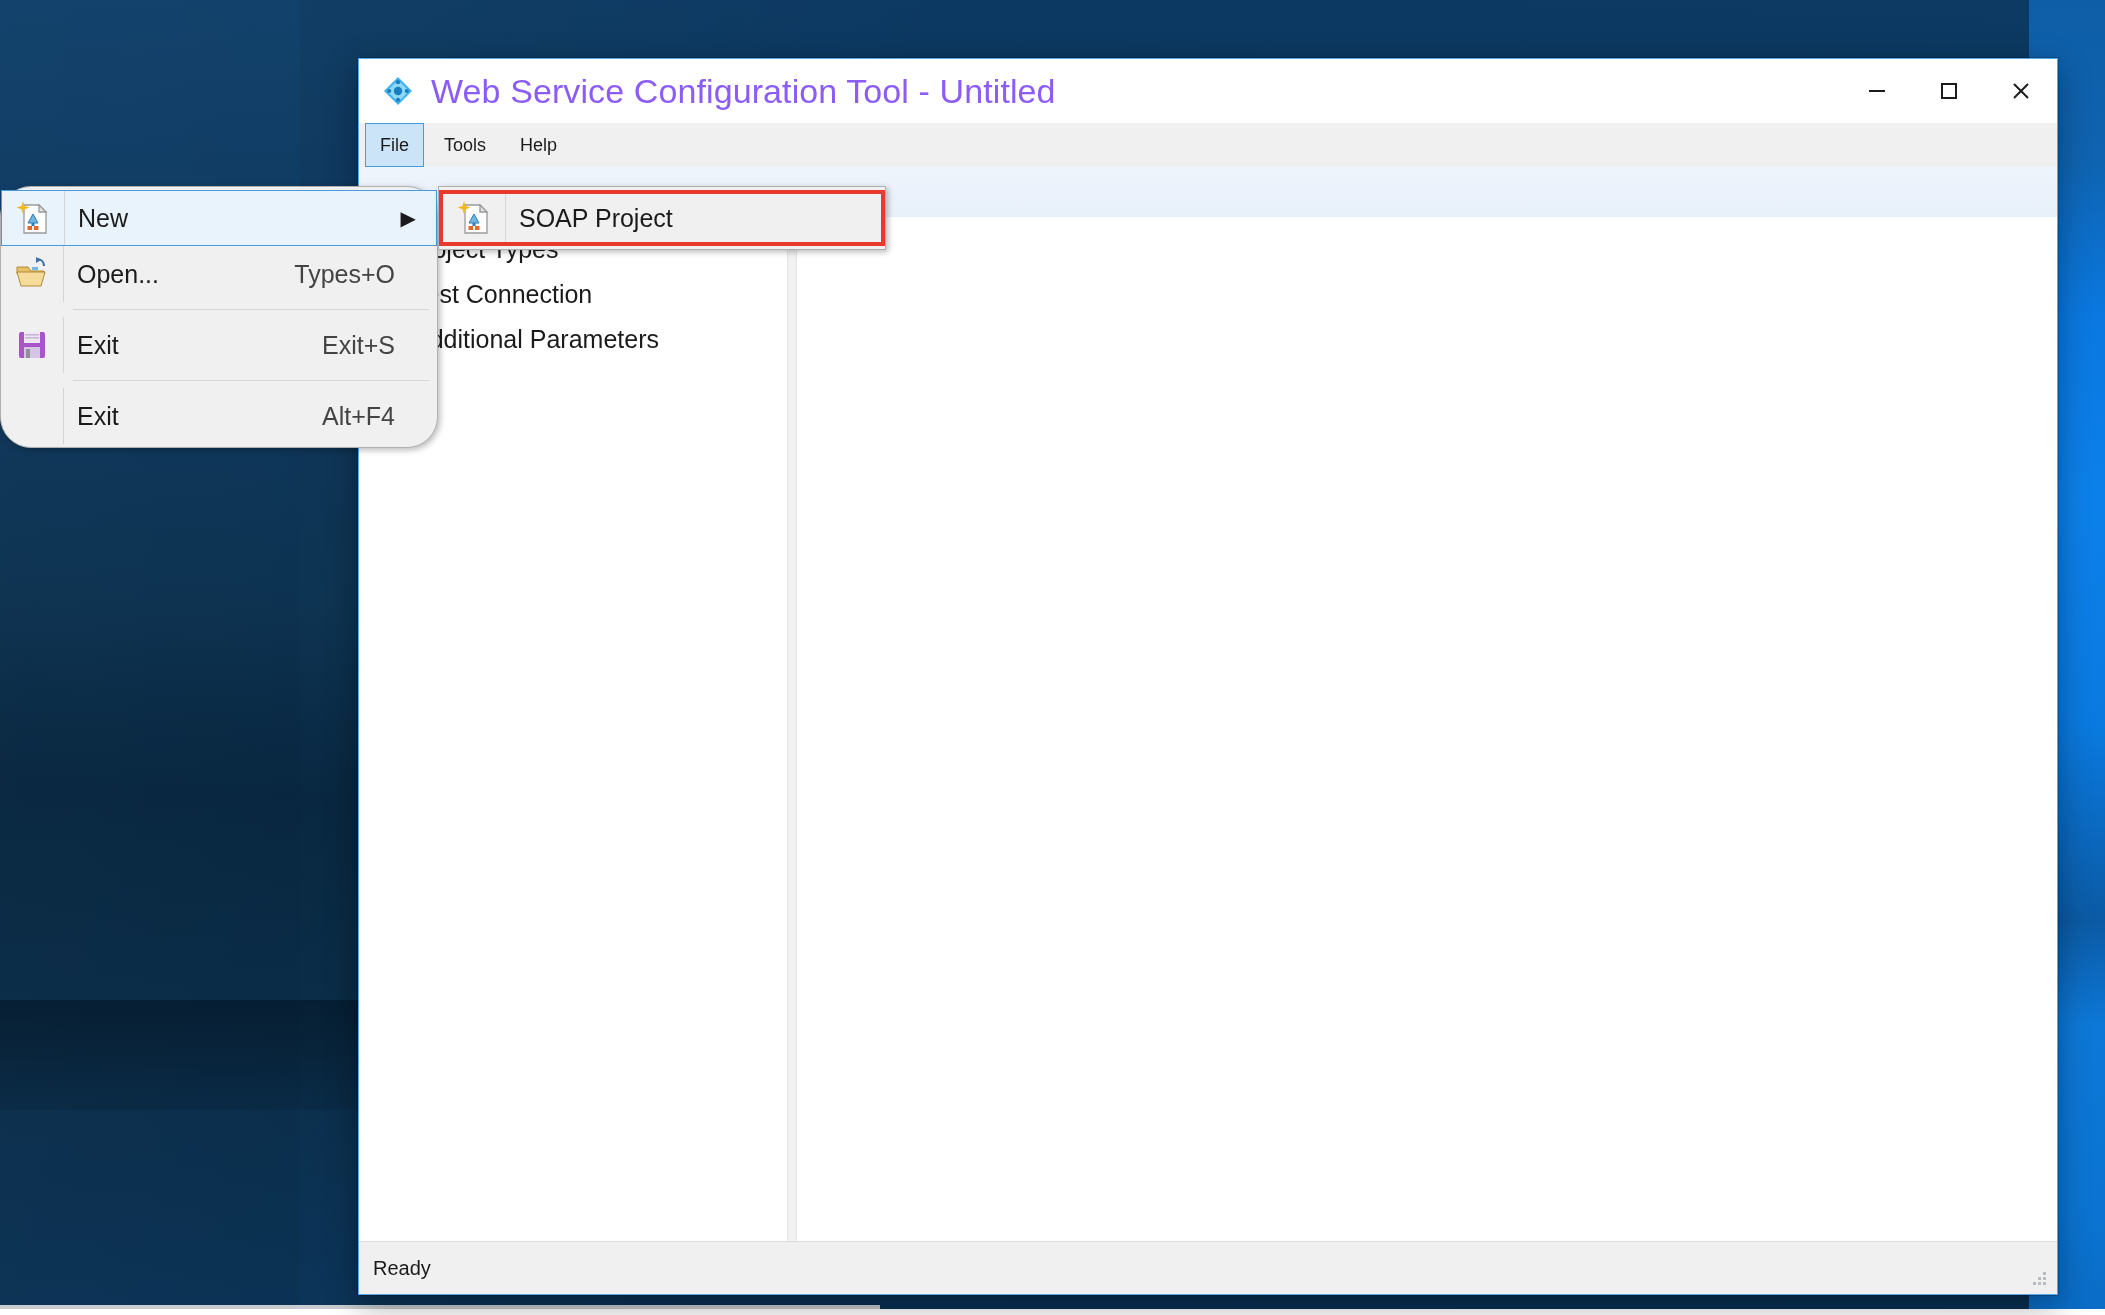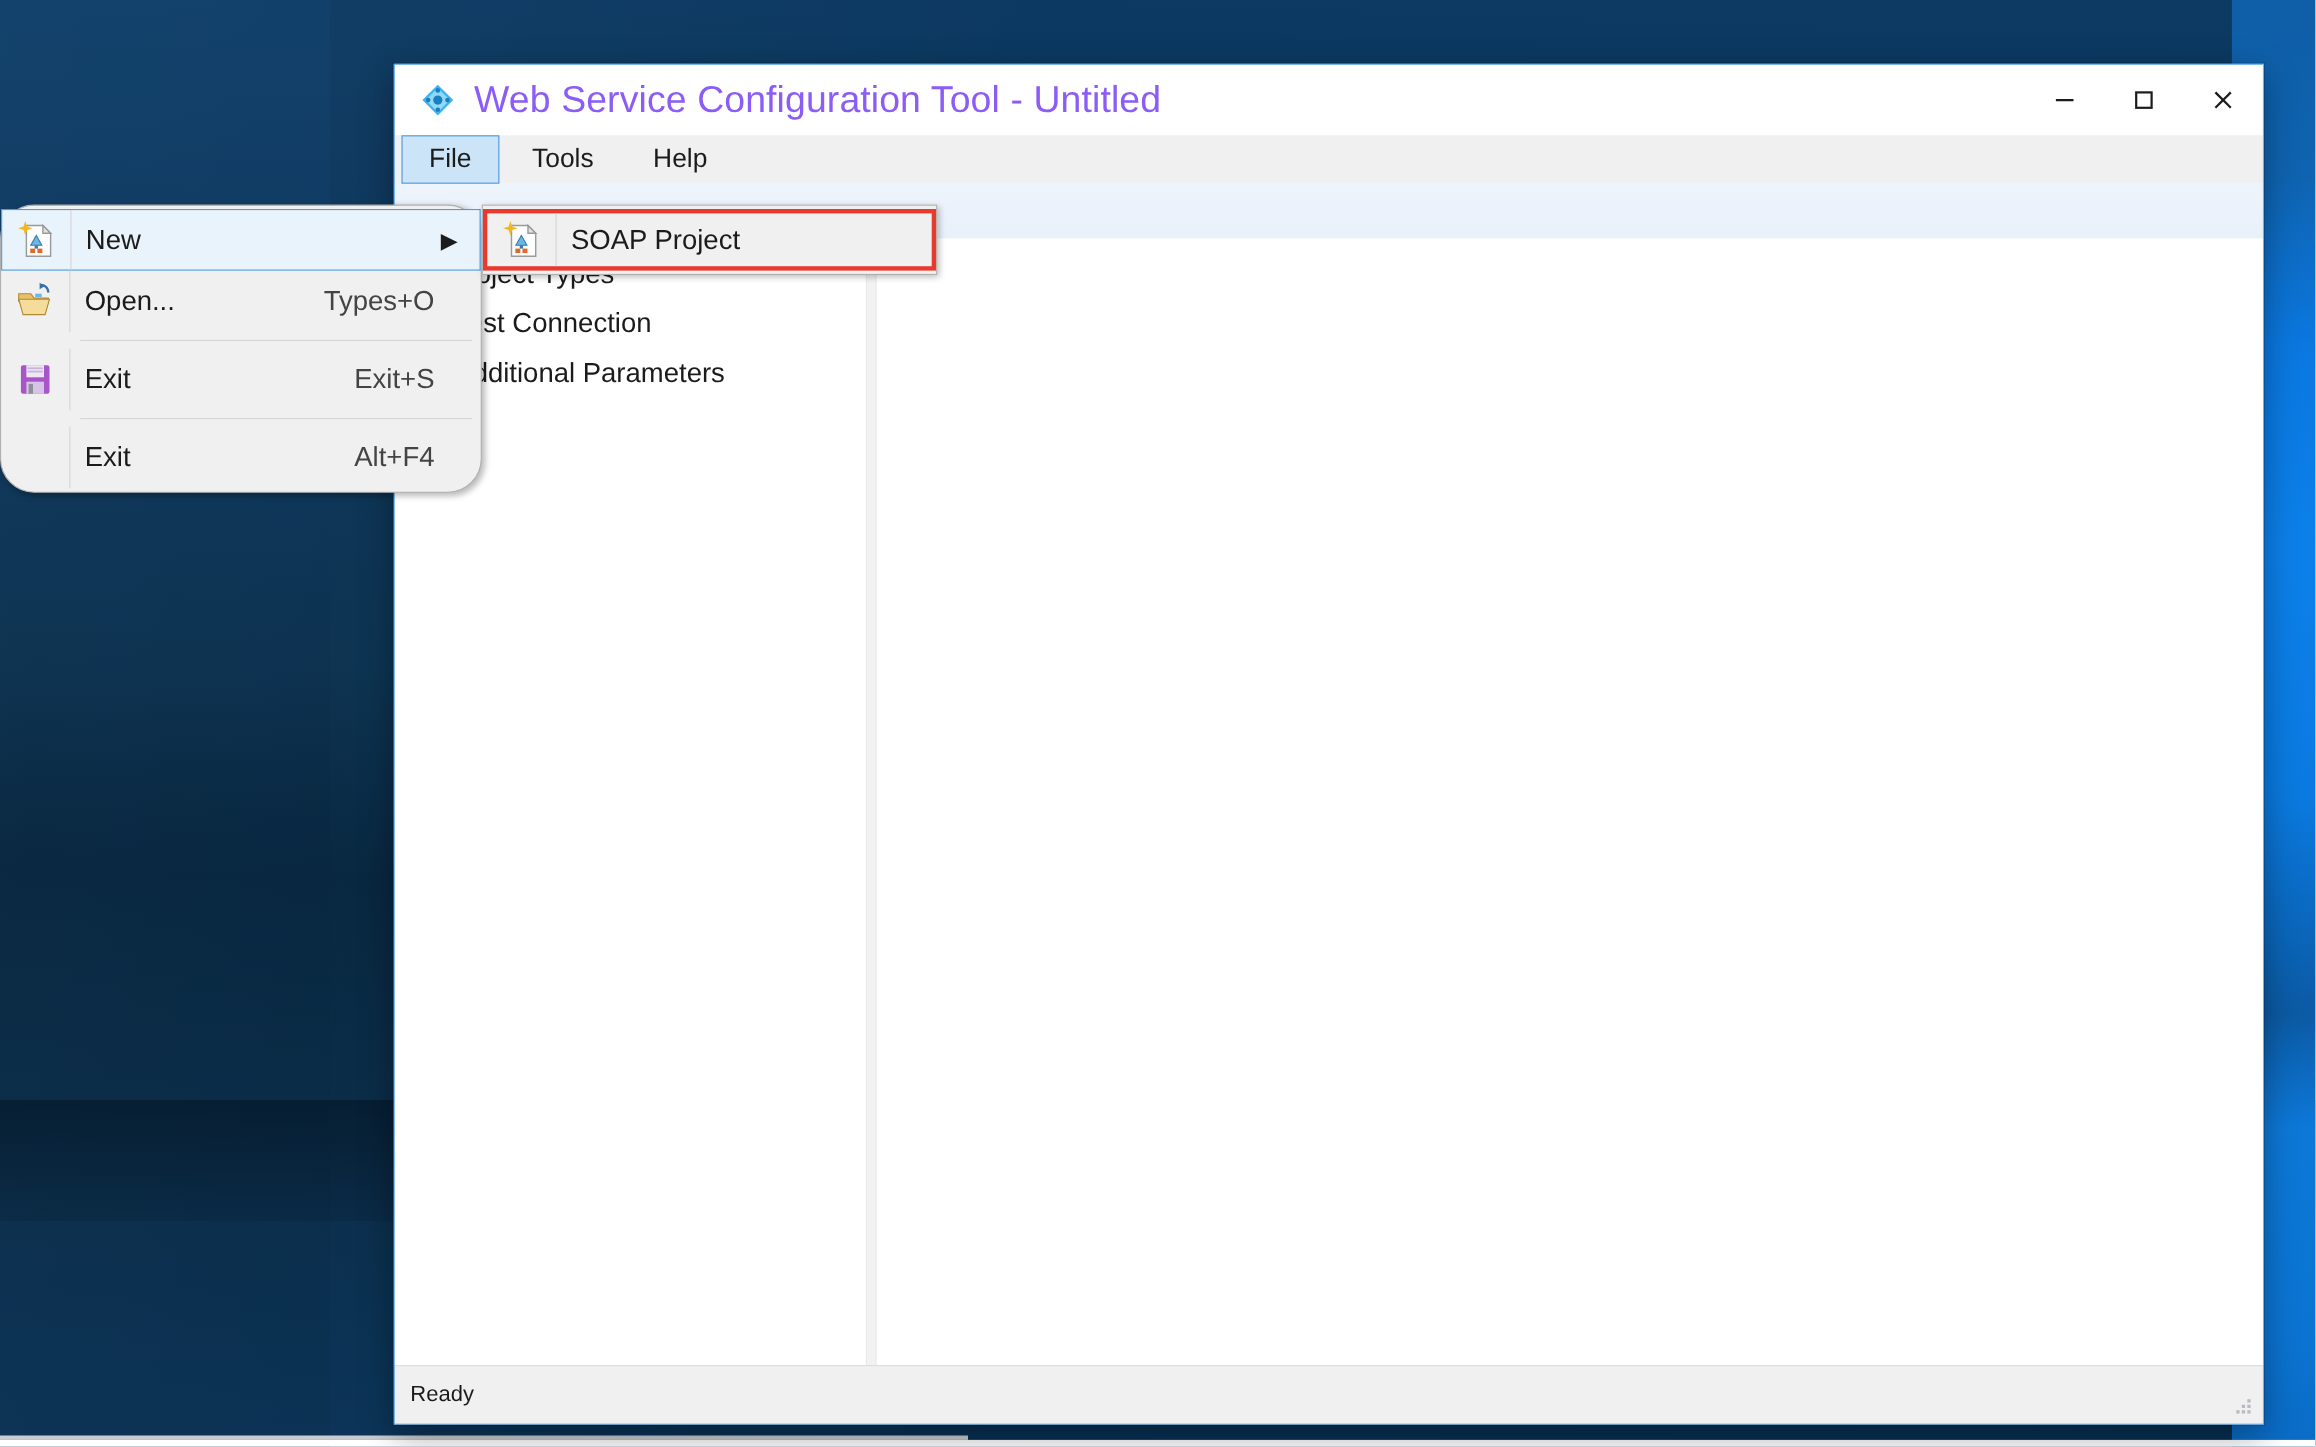--- a/index.html
+++ b/index.html
@@ -92,23 +92,23 @@
   .menubar {
     height: 44px;
     background: #f0f0f0;
     display: flex;
     align-items: stretch;
     flex: none;
     position: relative;
     z-index: 5;
   }
   .menu-item {
-    padding: 0 24px;
+    padding: 0 14px;
     display: flex; align-items: center;
-    font-size: 24px;
+    font-size: 18px;
     color: #1b1b1b;
     margin-left: 6px;
   }
   .menu-item.active {
     background: #cce4f7;
     border: 1px solid #4a9ae0;
     box-sizing: border-box;
   }
 
   .banner {
@@ -234,21 +234,21 @@
   }
   .m-sep {
     height: 1px;
     background: #d5d5d5;
     margin: 7px 8px 7px 72px;
   }
 
   #new-submenu {
     left: 438px;
     top: 186px;
-    width: 414px;
+    width: 448px;
   }
   .m-row.hl-red {
     border: 4px solid #e8392d;
     box-sizing: border-box;
     background: #f0f0f0;
   }
   .sub-row { height: 56px; }
 
   .icon-sheet { display:block; }
 </style>

